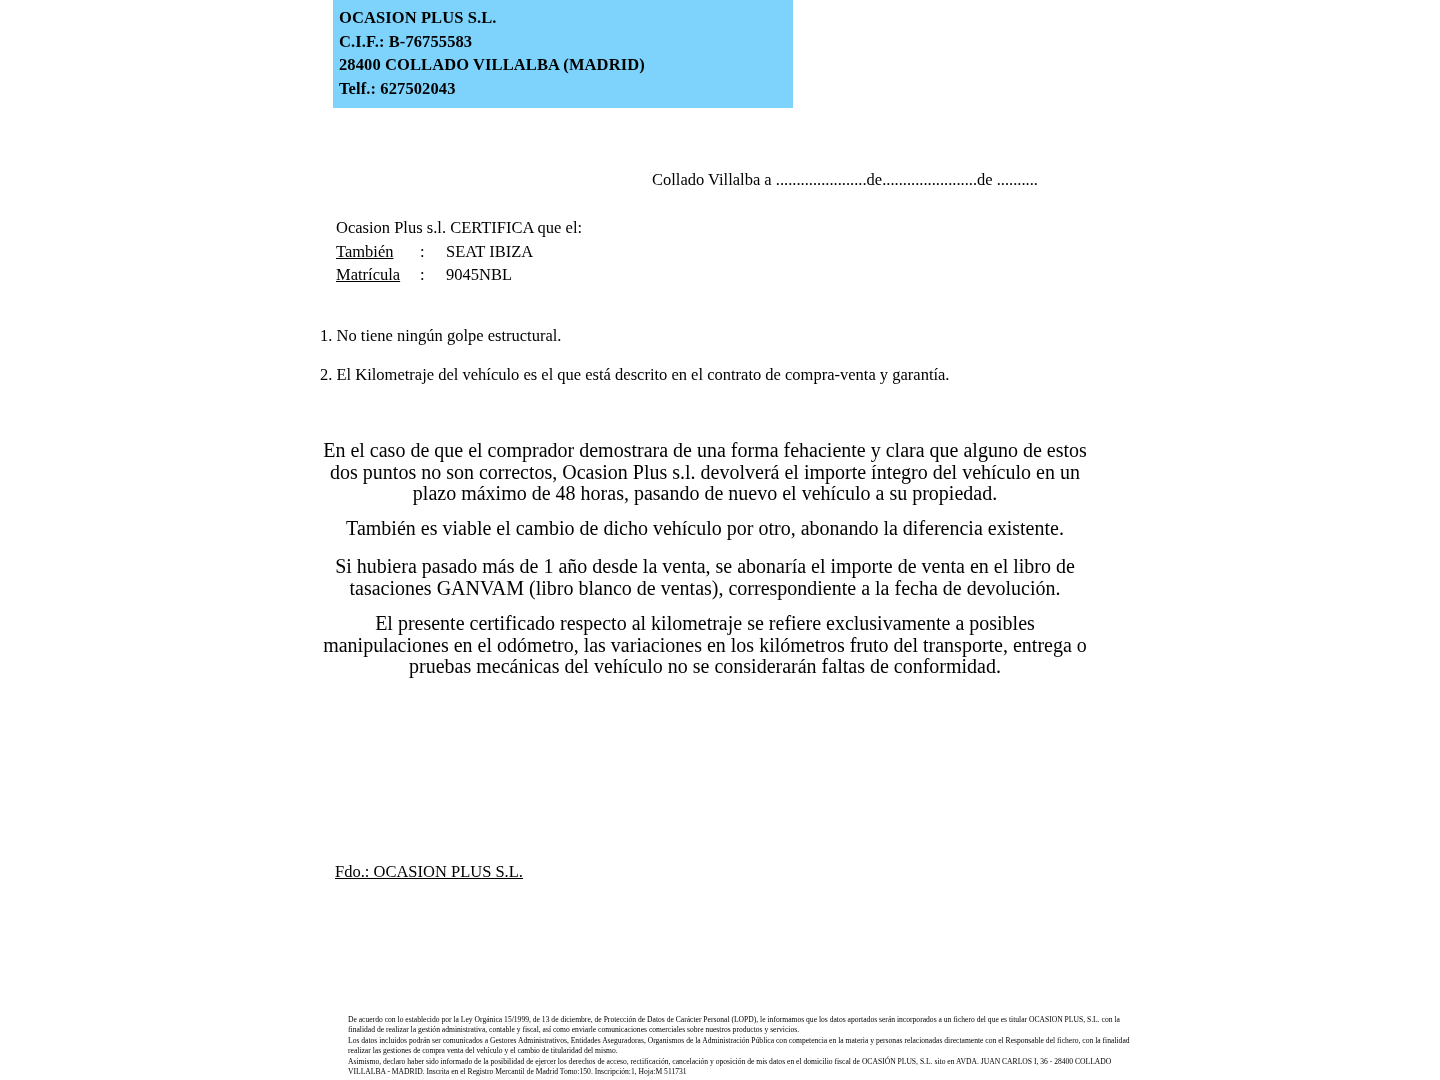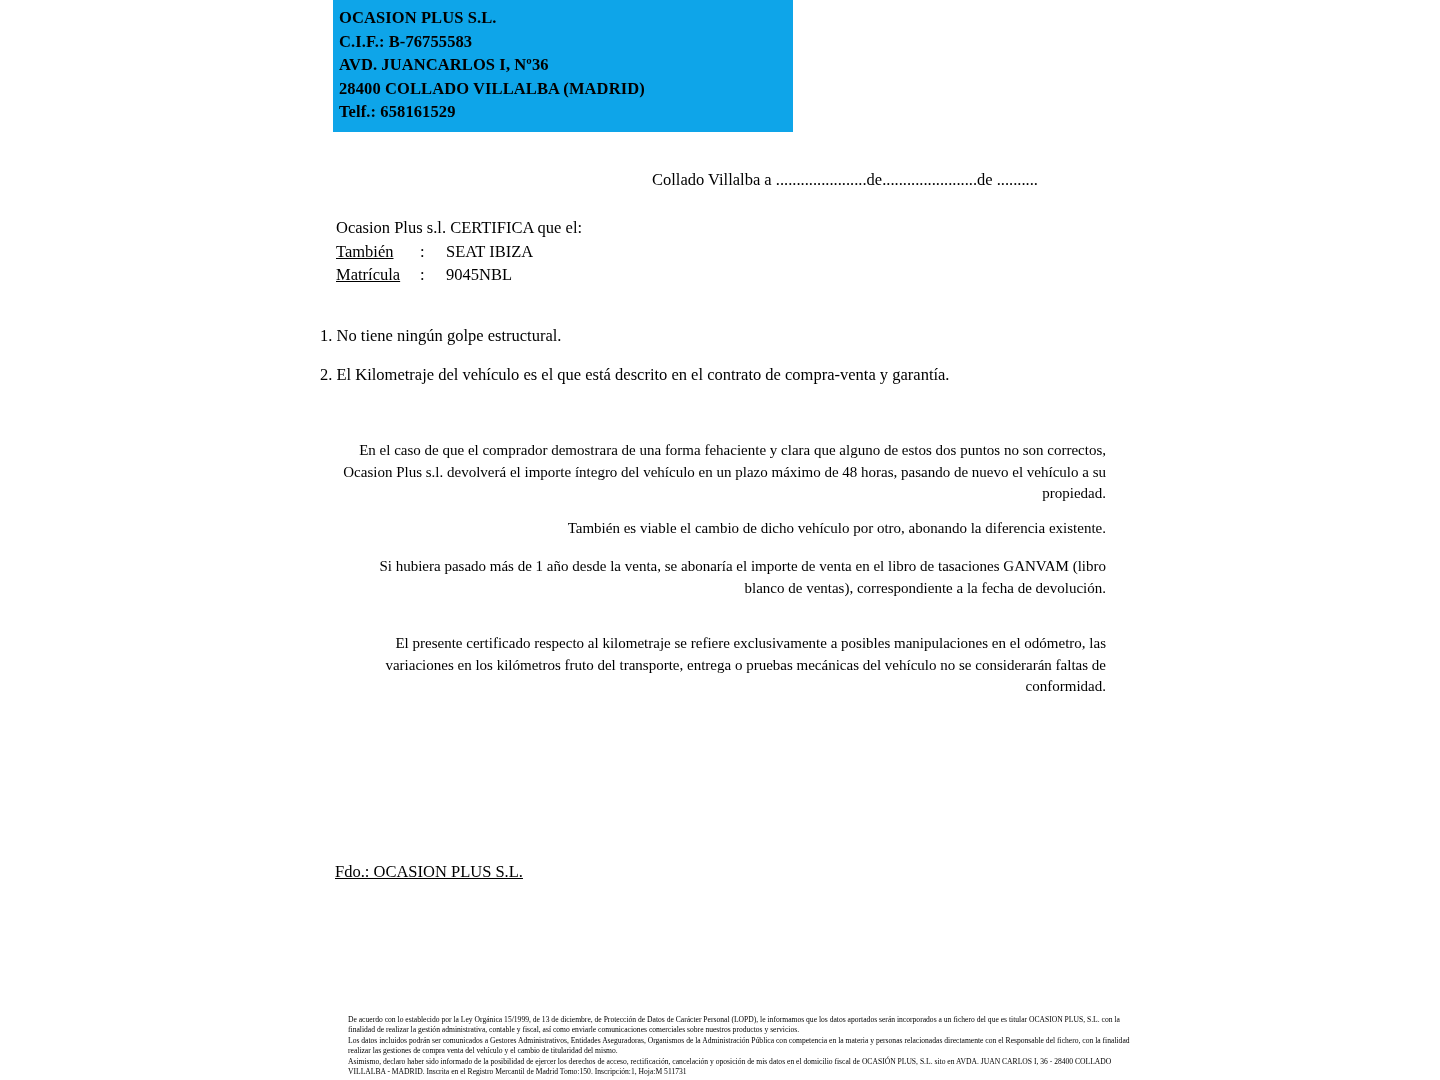--- a/index.html
+++ b/index.html
@@ -20,21 +20,21 @@
     width: 1440px;
     height: 1080px;
   }
 
   
   .company-block {
     position: absolute;
     left: 333px;
     top: 0px;
     width: 460px;
-    background: #0ea5e9;
+    background: #7dd3fc;
     padding: 6px 0 8px 6px;
     box-sizing: border-box;
   }
   .company-block .line {
     font-weight: bold;
     font-size: 16.5px;
     line-height: 23.5px;
     letter-spacing: 0.1px;
     white-space: nowrap;
   }
@@ -84,30 +84,30 @@
     font-size: 16.5px;
     line-height: 22px;
     white-space: nowrap;
   }
   .point-1 { top: 325px; }
   .point-2 { top: 364px; font-family: Liberation Serif, serif; }
 
   
   .para {
     position: absolute;
-    left: 336px;
+    left: 320px;
     width: 770px;
-    font-size: 15px;
+    font-size: 20px;
     line-height: 21.5px;
-    text-align: right;
+    text-align: center;
   }
   .para-1 { top: 440px; }
   .para-2 { top: 518px; }
   .para-3 { top: 556px; }
-  .para-4 { top: 613px; margin-top: 20px; }
+  .para-4 { top: 613px; }
 
   
   .signature {
     position: absolute;
     left: 335px;
     top: 862px;
     font-size: 16.5px;
     line-height: 20px;
     white-space: nowrap;
     text-decoration: underline;
@@ -128,23 +128,22 @@
   }
 </style>
 </head>
 <body>
 
 <div class="page">
 
   <div class="company-block">
     <div class="line">OCASION PLUS S.L.</div>
     <div class="line">C.I.F.: B-76755583</div>
-    <div class="line">AVD. JUANCARLOS I, Nº36</div>
     <div class="line">28400 COLLADO VILLALBA (MADRID)</div>
-    <div class="line">Telf.: 658161529</div>
+    <div class="line">Telf.: 627502043</div>
   </div>
 
   <div class="date-line">Collado Villalba a ......................de.......................de ..........</div>
 
   <div class="certifies">
     <div class="intro">Ocasion Plus s.l. CERTIFICA que el:</div>
     <div class="field-row">
       <span class="field-label">También</span><span class="field-sep">:</span><span class="field-value">SEAT IBIZA</span>
     </div>
     <div class="field-row">

